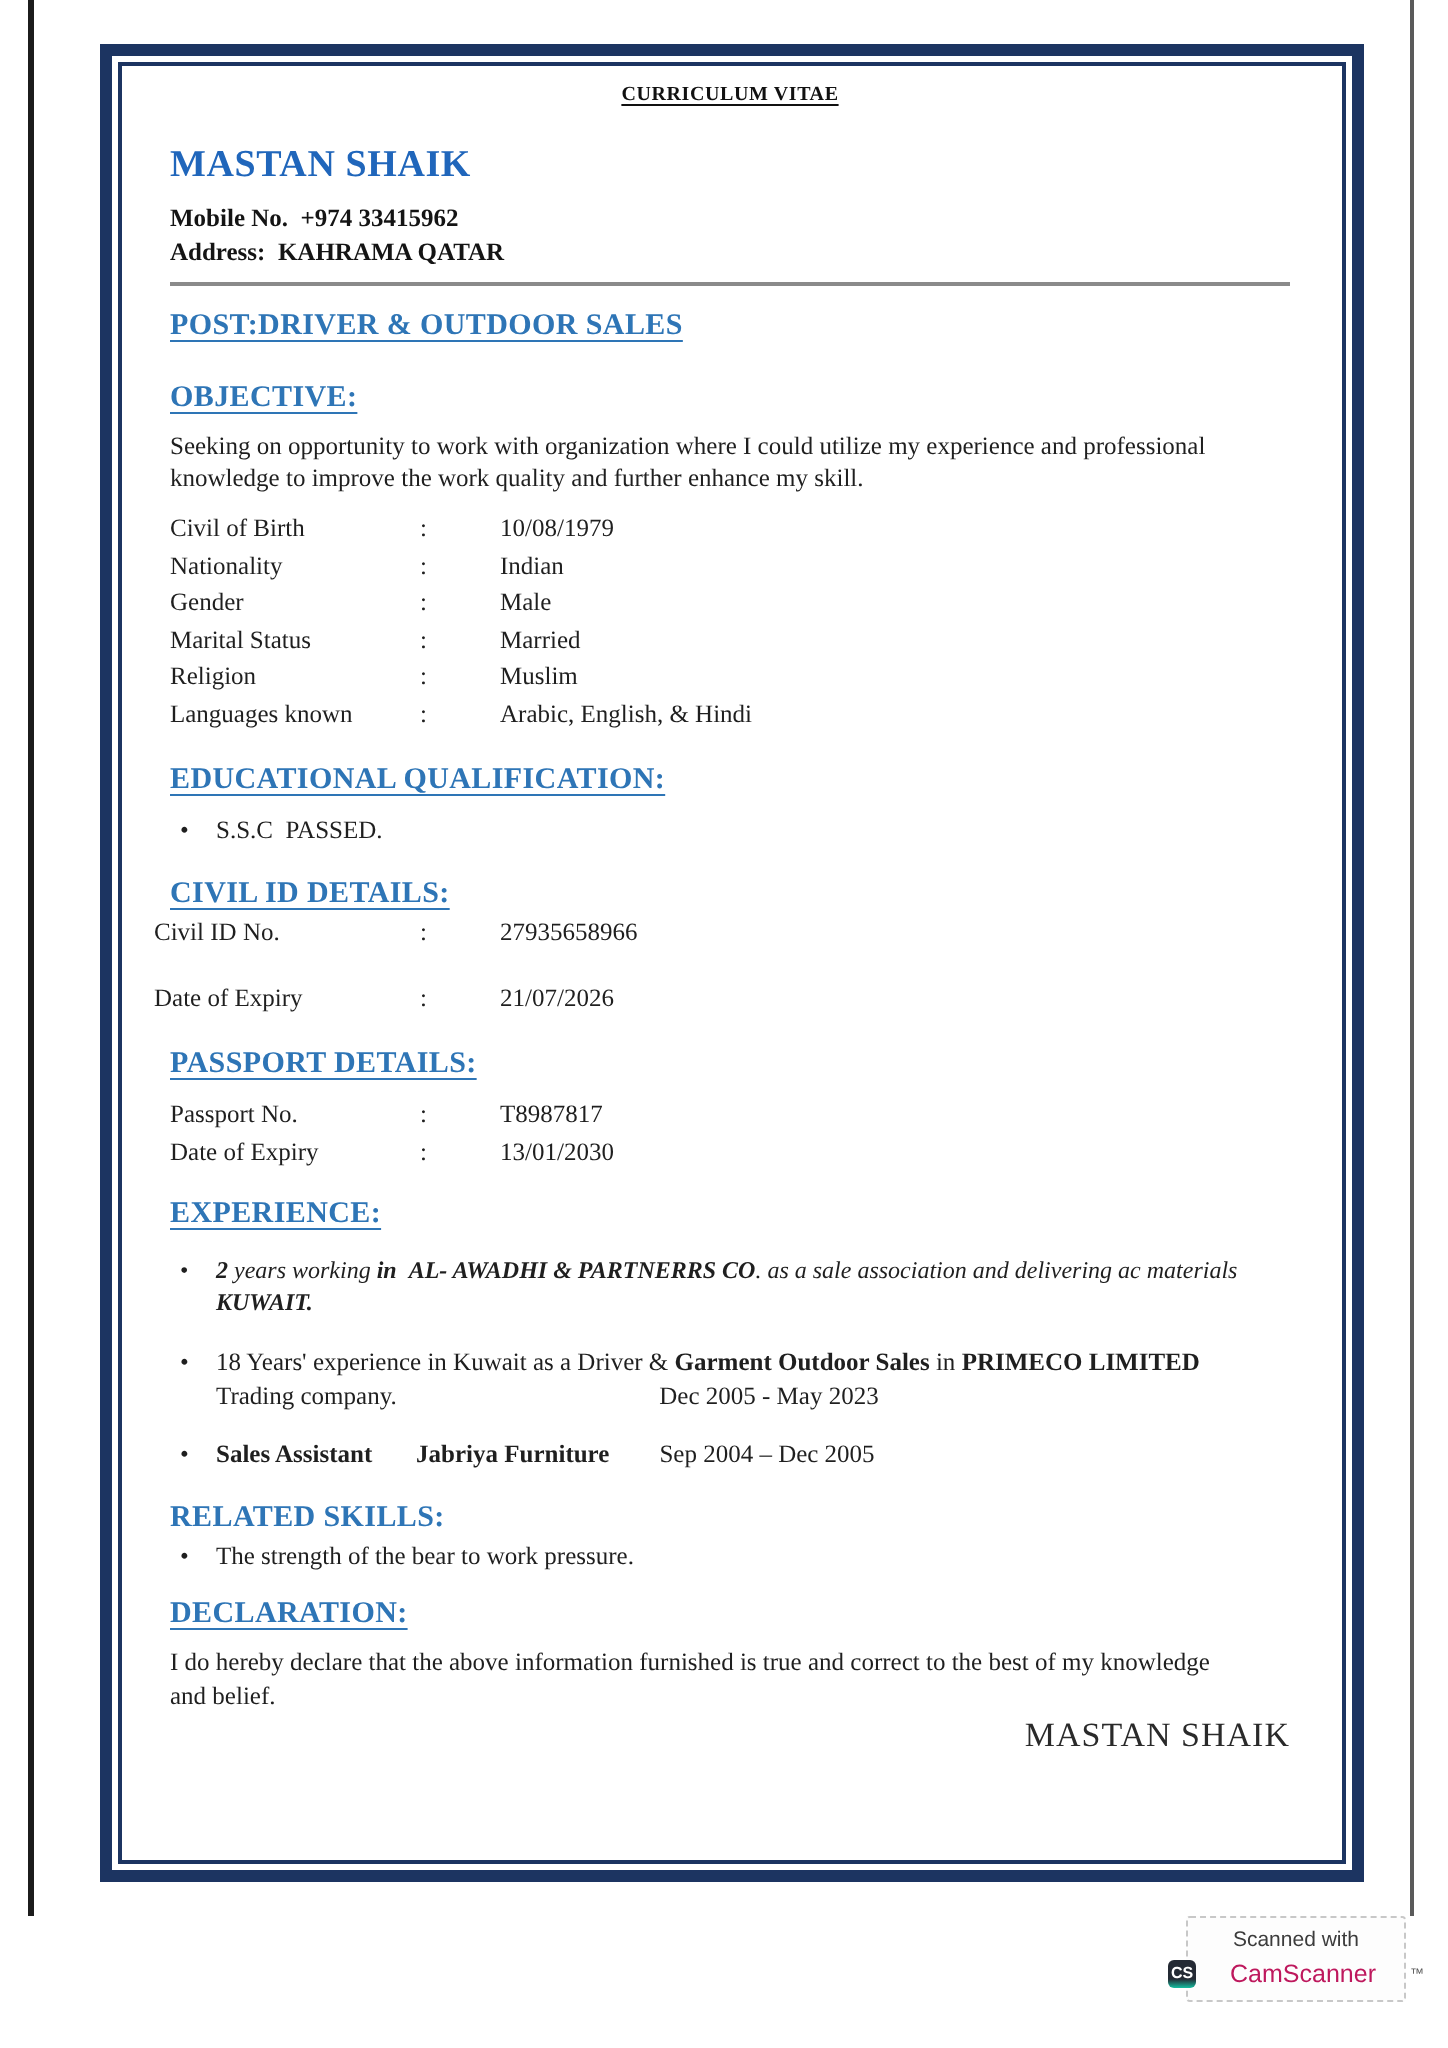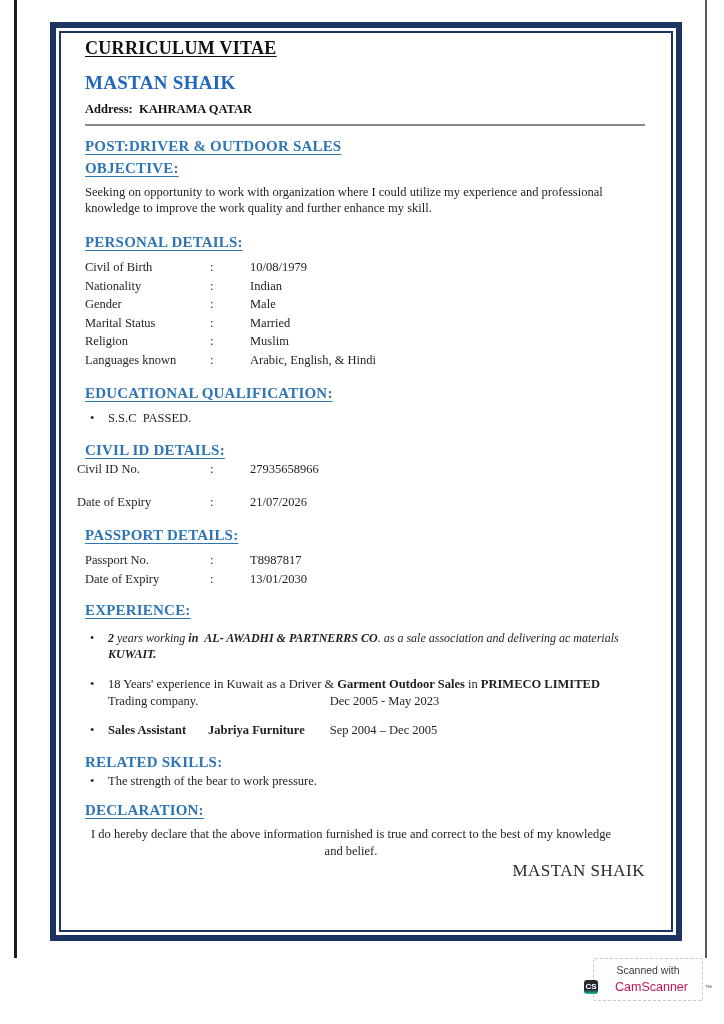--- a/index.html
+++ b/index.html
@@ -20,36 +20,36 @@
     position:absolute;inset:3px;border:2px solid #1c3461;
   }
   .content{
     position:absolute;inset:0;padding:0 26px 0 24px;
     font-size:12.5px;line-height:16px;
   }
   .b{font-weight:bold;}
   .i{font-style:italic;}
 
   .cv-title{
-    margin-top:7px;text-align:left;font-weight:bold;font-size:18px;
+    margin-top:7px;text-align:center;font-weight:bold;font-size:10px;
     text-decoration:underline;text-underline-offset:2px;letter-spacing:.3px;color:#111;
   }
   .name{
     margin-top:16px;font-weight:bold;font-size:19px;line-height:22px;color:#2066bb;letter-spacing:.3px;
   }
   .contact{margin-top:7px;font-weight:bold;line-height:17px;color:#141414;}
   .divider{margin-top:6px;height:2px;background:#8a8a8a;width:560px;}
 
   .heading{
     font-weight:bold;color:#2e75b6;font-size:15px;letter-spacing:.2px;
     text-decoration:underline;text-underline-offset:2.5px;
   }
   .heading.no-underline{text-decoration:none;}
   .post-heading{margin-top:12px;}
-  .obj-heading{margin-top:6px;}
+  .obj-heading{margin-top:20px;}
   .obj-text{margin-top:8px;max-width:552px;line-height:16px;}
 
   .pd-heading{margin-top:18px;}
   .rows{margin-top:8px;}
   .row{display:flex;line-height:18.5px;}
   .row .lbl{width:125px;}
   .row .sep{width:40px;}
   .edu-heading{margin-top:16px;}
   .bullet-line{display:flex;margin-left:5px;}
   .bullet-line .dot{width:18px;}
@@ -62,21 +62,21 @@
   .civil-row2{margin-top:14px;}
 
   .pass-heading{margin-top:16px;}
   .exp-heading{margin-top:14px;}
   .exp1{margin-top:12px;font-size:12px;line-height:16px;max-width:575px;}
   .exp2{margin-top:14px;line-height:16.5px;}
   .exp3{margin-top:13px;}
   .rel-heading{margin-top:16px;}
   .rel-bullet{margin-top:3px;}
   .dec-heading{margin-top:13px;}
-  .dec-text{margin-top:8px;max-width:532px;line-height:17px;text-align:center;}
+  .dec-text{margin-top:8px;max-width:532px;line-height:17px;}
   .signature{
     margin-top:3px;text-align:right;font-size:17px;letter-spacing:.5px;color:#2a2a2a;
   }
 
   .badge{
     position:absolute;right:21px;top:958px;width:96px;
     border:1px dashed #c8c8c8;background:#fdfdfd;border-radius:2px;
     padding:5px 6px 6px 6px;text-align:center;
     font-family:"Liberation Sans","DejaVu Sans",sans-serif;
   }
@@ -98,31 +98,31 @@
 
 <div class="frame-outer">
   <div class="frame-inner">
     <div class="content">
 
       <div class="cv-title">CURRICULUM VITAE</div>
 
       <div class="name">MASTAN SHAIK</div>
 
       <div class="contact">
+        <div><span>Mobile No.</span>&nbsp;&nbsp;<span>+974 33415962</span></div>
         <div><span>Address:</span>&nbsp;&nbsp;<span>KAHRAMA QATAR</span></div>
       </div>
 
       <div class="divider"></div>
 
       <div class="heading post-heading">POST:DRIVER &amp; OUTDOOR SALES</div>
 
       <div class="heading obj-heading">OBJECTIVE:</div>
       <div class="obj-text">Seeking on opportunity to work with organization where I could utilize my experience and professional knowledge to improve the work quality and further enhance my skill.</div>
 
-      <div class="heading pd-heading">PERSONAL DETAILS:</div>
       <div class="rows">
         <div class="row">
             <span class="lbl">Civil of Birth</span>
             <span class="sep">:</span>
             <span class="val">10/08/1979</span>
           </div>
         <div class="row">
             <span class="lbl">Nationality</span>
             <span class="sep">:</span>
             <span class="val">Indian</span>

